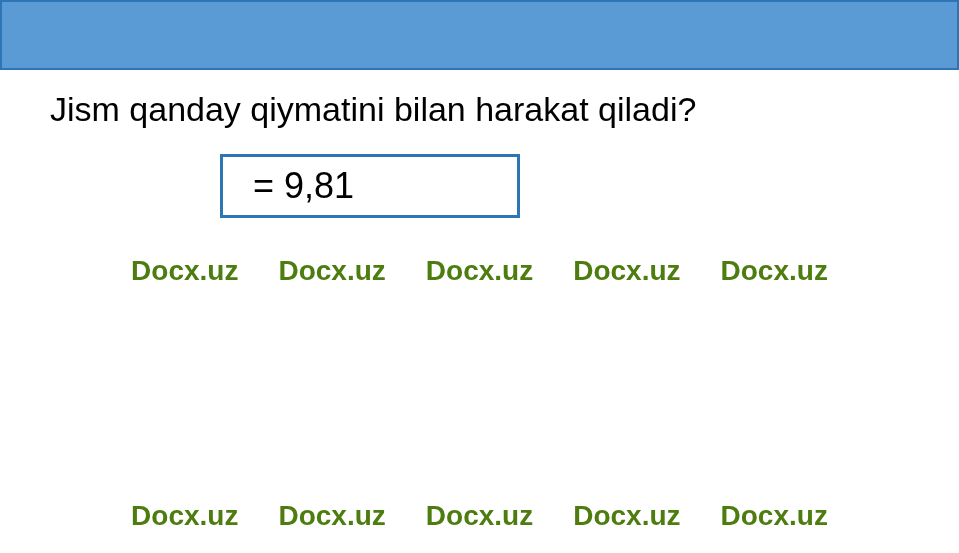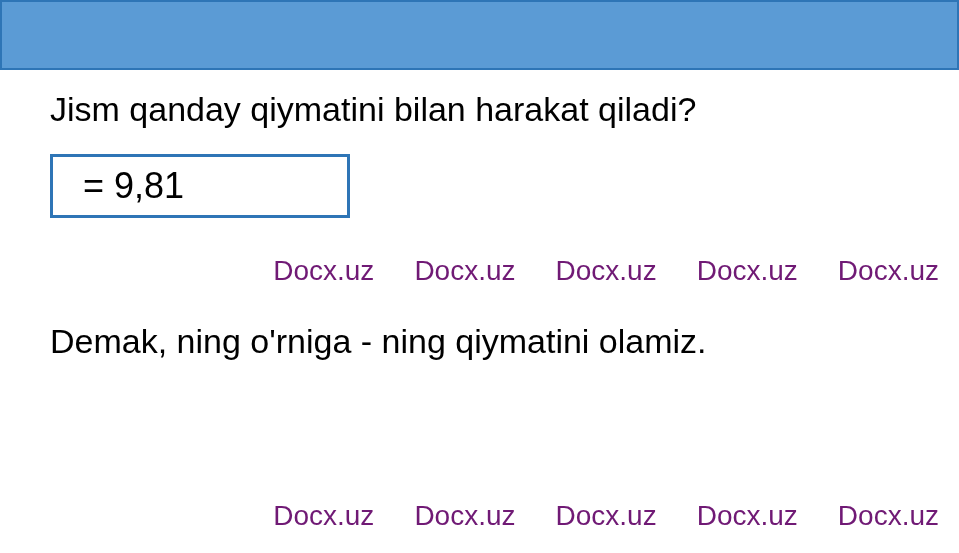--- a/index.html
+++ b/index.html
@@ -13,24 +13,24 @@
       background: #ffffff;
       font-family: Arial, Helvetica, sans-serif;
       position: relative;
       overflow: hidden;
     }
     .watermark-row {
       position: absolute;
       left: 0;
       width: 100%;
       display: flex;
-      justify-content: flex-end;
+      justify-content: center;
       font-size: 28px;
-      font-weight: normal;
-      color: #701a75;
+      font-weight: bold;
+      color: #4d7c0f;
       white-space: nowrap;
       pointer-events: none;
     }
     .watermark-row span {
       padding: 0 20px;
     }
     .wm1 { top: 30px; }
     .wm2 { top: 255px; }
     .wm3 { top: 500px; }
     .header-bar {
@@ -52,20 +52,21 @@
       font-size: 34px;
       color: #000000;
       margin-bottom: 25px;
     }
     .formula-box {
       border: 3px solid #2e75b6;
       padding: 8px 30px;
       font-size: 36px;
       color: #000000;
       display: inline-block;
+      margin-left: 170px;
       margin-bottom: 100px;
       min-width: 300px;
     }
     .conclusion {
       font-size: 34px;
       color: #000000;
       text-align: justify;
       line-height: 1.4;
       width: 840px;
     }
@@ -95,14 +96,13 @@
   <span>Docx.uz</span>
   <span>Docx.uz</span>
   <span>Docx.uz</span>
 </div>
 
 <div class="header-bar"></div>
 
 <div class="content">
   <div class="question">Jism qanday qiymatini bilan harakat qiladi?</div>
   <div class="formula-box">  =  9,81 </div>
-  <div class="conclusion">Demak,   ning  o'rniga  -   ning  qiymatini  olamiz.</div>
 </div>
 
 </body></html>

